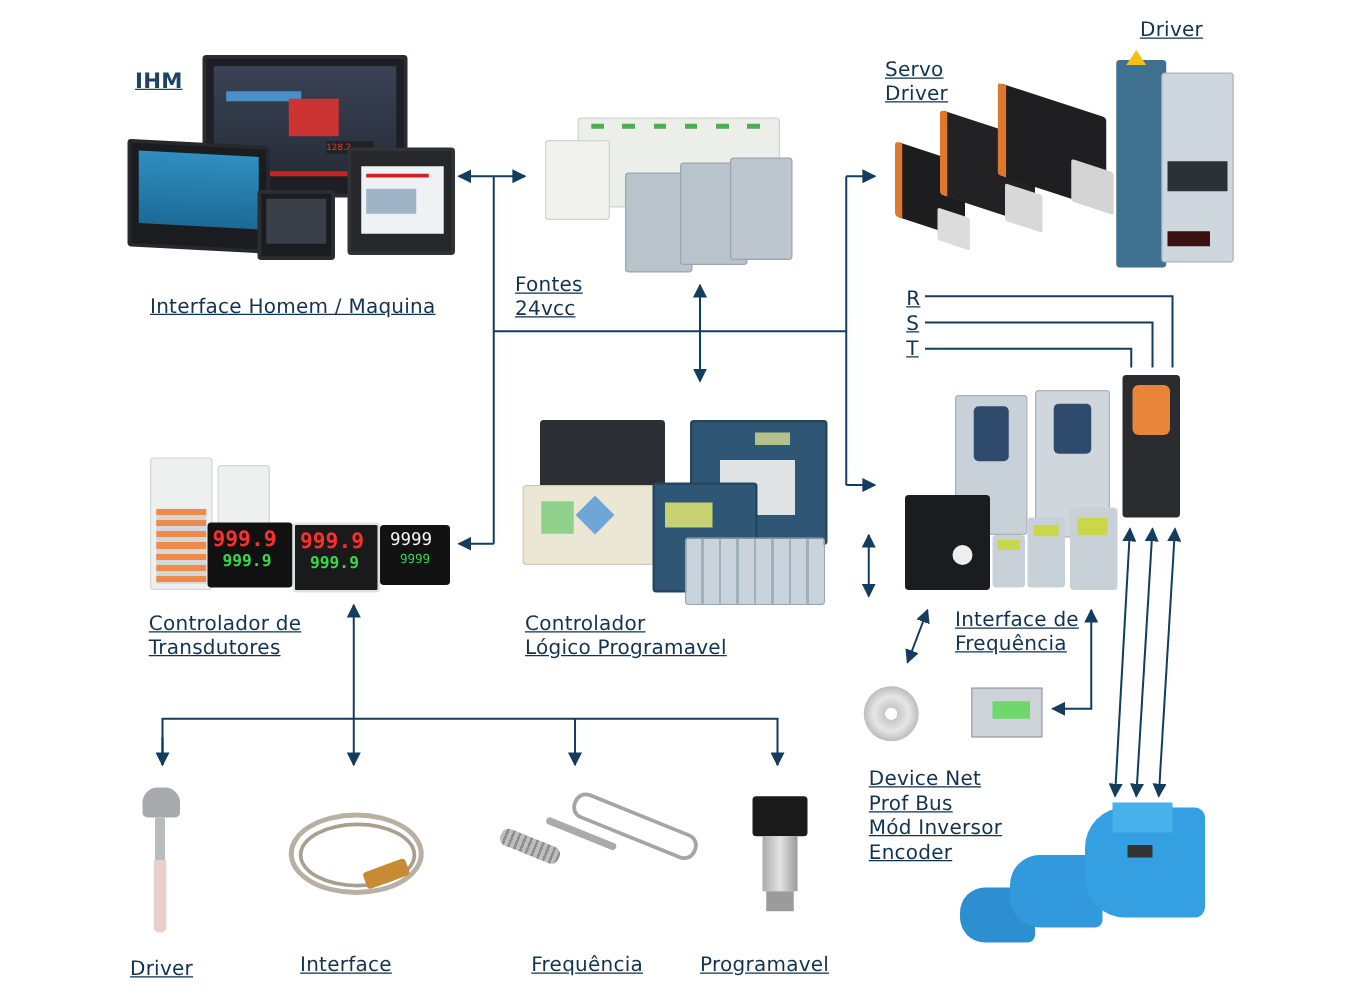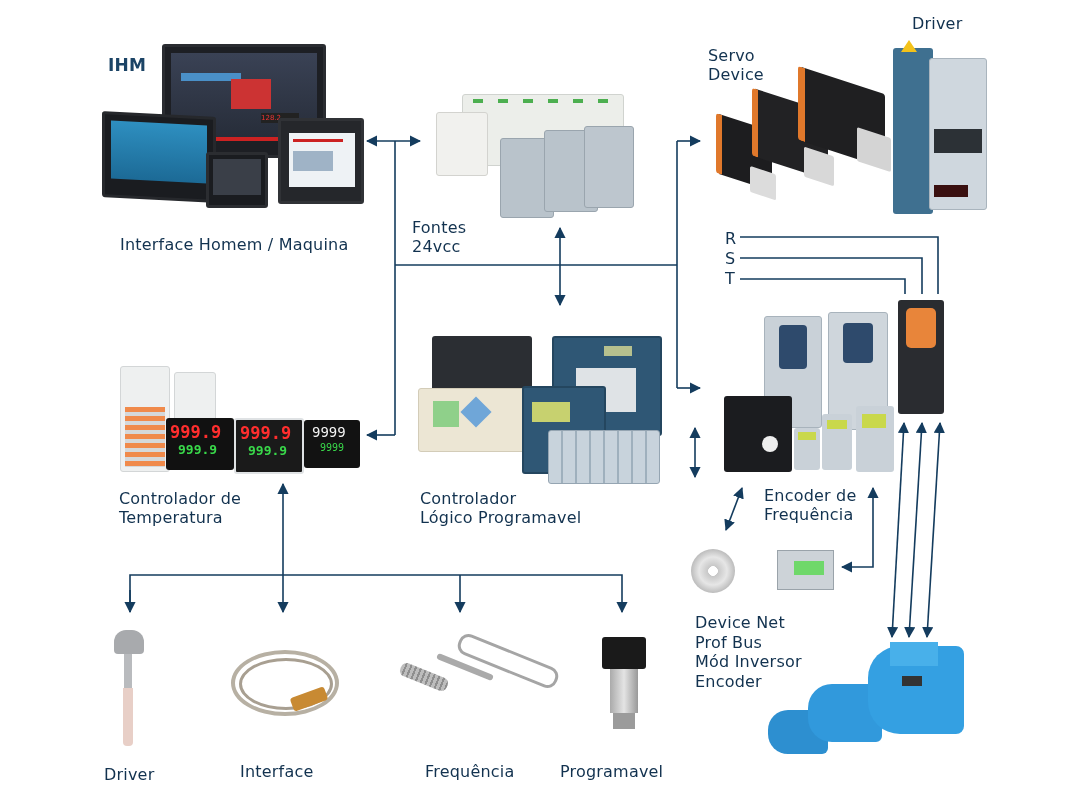--- a/index.html
+++ b/index.html
@@ -1,17 +1,17 @@
 <!DOCTYPE html>
 <html><head>
 <meta charset="utf-8">
 <style>
   html,body{margin:0;padding:0;background:#ffffff;}
   body{width:1080px;height:801px;position:relative;overflow:hidden;font-family:"DejaVu Sans","Liberation Sans",sans-serif;color:#0f2d4a;}
-  .lbl{position:absolute;font-size:16px;line-height:19px;color:#12324f;letter-spacing:0.2px;white-space:nowrap;}
+  .lbl{position:absolute;font-size:16px;line-height:19px;color:#12324f;letter-spacing:0.2px;white-space:nowrap;text-decoration:underline;}
   .lbl.bold{font-weight:bold;font-size:17px;color:#1c4466;}
   .lbl.multi{white-space:pre;}
   svg.wires{position:absolute;left:0;top:0;}
   .prod{position:absolute;}
   
   .box{position:absolute;border-radius:3px;}
 </style>
 </head>
 <body>
 
@@ -92,21 +92,21 @@
   </div>
   <div class="box" style="left:4px;top:22px;width:50px;height:62px;background:#f1f1ee;border:1px solid #d3d3cf;"></div>
   <div class="box" style="left:68px;top:48px;width:52px;height:78px;background:#b9c3cb;border:1px solid #9aa5ae;"></div>
   <div class="box" style="left:112px;top:40px;width:52px;height:80px;background:#b9c3cb;border:1px solid #9aa5ae;"></div>
   <div class="box" style="left:152px;top:36px;width:48px;height:80px;background:#bdc6ce;border:1px solid #9aa5ae;"></div>
 </div>
 <div class="lbl multi" style="left:412px;top:218px;">Fontes
 24vcc</div>
 
 <div class="lbl multi" style="left:708px;top:46px;">Servo
-Device</div>
+Driver</div>
 <div class="prod" style="left:712px;top:80px;width:170px;height:115px;">
   <div class="box" style="left:4px;top:42px;width:50px;height:60px;background:#1d1d1f;transform:skewY(18deg);border-left:6px solid #e0782b;">
     <div style="position:absolute;right:-4px;bottom:-8px;width:26px;height:26px;background:#dcdcdc;border-radius:2px;"></div>
   </div>
   <div class="box" style="left:40px;top:20px;width:70px;height:68px;background:#222224;transform:skewY(18deg);border-left:6px solid #e0782b;">
     <div style="position:absolute;right:-6px;bottom:-4px;width:30px;height:30px;background:#d8d8d8;border-radius:2px;"></div>
   </div>
   <div class="box" style="left:86px;top:0px;width:80px;height:74px;background:#1f1f21;transform:skewY(18deg);border-left:7px solid #e0782b;">
     <div style="position:absolute;right:-6px;bottom:-2px;width:34px;height:34px;background:#d4d4d4;border-radius:2px;"></div>
   </div>
@@ -156,21 +156,21 @@
   <div class="box" style="left:118px;top:56px;width:66px;height:52px;background:#1a1a1a;border:2px solid #dfe2e4;">
     <div style="position:absolute;left:4px;top:3px;color:#ff2e2e;font-family:'DejaVu Sans Mono',monospace;font-size:17px;font-weight:bold;">999.9</div>
     <div style="position:absolute;left:12px;top:23px;color:#39d84a;font-family:'DejaVu Sans Mono',monospace;font-size:13px;font-weight:bold;">999.9</div>
   </div>
   <div class="box" style="left:188px;top:58px;width:56px;height:48px;background:#121212;">
     <div style="position:absolute;left:8px;top:4px;color:#f4f4f4;font-family:'DejaVu Sans Mono',monospace;font-size:14px;">9999</div>
     <div style="position:absolute;left:16px;top:22px;color:#39d84a;font-family:'DejaVu Sans Mono',monospace;font-size:10px;">9999</div>
   </div>
 </div>
 <div class="lbl multi" style="left:119px;top:489px;">Controlador de
-Temperatura</div>
+Transdutores</div>
 
 <div class="prod" style="left:722px;top:300px;width:230px;height:178px;">
   <div class="box" style="left:42px;top:16px;width:56px;height:110px;background:#c9d1d8;border:1px solid #a8b3bc;">
     <div style="position:absolute;left:14px;top:8px;width:28px;height:44px;background:#2e4a6c;border-radius:4px;"></div>
   </div>
   <div class="box" style="left:106px;top:12px;width:58px;height:116px;background:#cfd6dc;border:1px solid #a8b3bc;">
     <div style="position:absolute;left:14px;top:10px;width:30px;height:40px;background:#2e4a6c;border-radius:4px;"></div>
   </div>
   <div class="box" style="left:176px;top:0px;width:46px;height:114px;background:#2a2c30;">
     <div style="position:absolute;left:8px;top:8px;width:30px;height:40px;background:#e8853a;border-radius:5px;"></div>
@@ -181,21 +181,21 @@
   <div class="box" style="left:72px;top:128px;width:26px;height:42px;background:#c9d1d8;">
       <div style="position:absolute;left:4px;top:4px;width:18px;height:8px;background:#c9d84b;"></div>
     </div>
   <div class="box" style="left:100px;top:114px;width:30px;height:56px;background:#c9d1d8;">
       <div style="position:absolute;left:5px;top:6px;width:20px;height:9px;background:#c9d84b;"></div>
     </div>
   <div class="box" style="left:134px;top:106px;width:38px;height:66px;background:#c9d1d8;">
       <div style="position:absolute;left:6px;top:8px;width:24px;height:14px;background:#c9d84b;"></div>
     </div>
 </div>
-<div class="lbl multi" style="left:764px;top:486px;">Encoder de
+<div class="lbl multi" style="left:764px;top:486px;">Interface de
 Frequência</div>
 
 <div class="prod" style="left:689px;top:547px;width:50px;height:50px;">
   <div style="position:absolute;left:2px;top:2px;width:44px;height:44px;border-radius:50%;background:radial-gradient(circle,#fff 15%,#c7c7c7 16%,#e6e6e6 45%,#bdbdbd 70%);"></div>
 </div>
 <div class="prod" style="left:777px;top:550px;width:55px;height:38px;background:#cdd3d8;border:1px solid #9aa3aa;">
   <div style="position:absolute;left:16px;top:10px;width:30px;height:14px;background:#6fd86a;"></div>
 </div>
 <div class="lbl multi" style="left:695px;top:613px;line-height:19.5px;">Device Net
 Prof Bus

